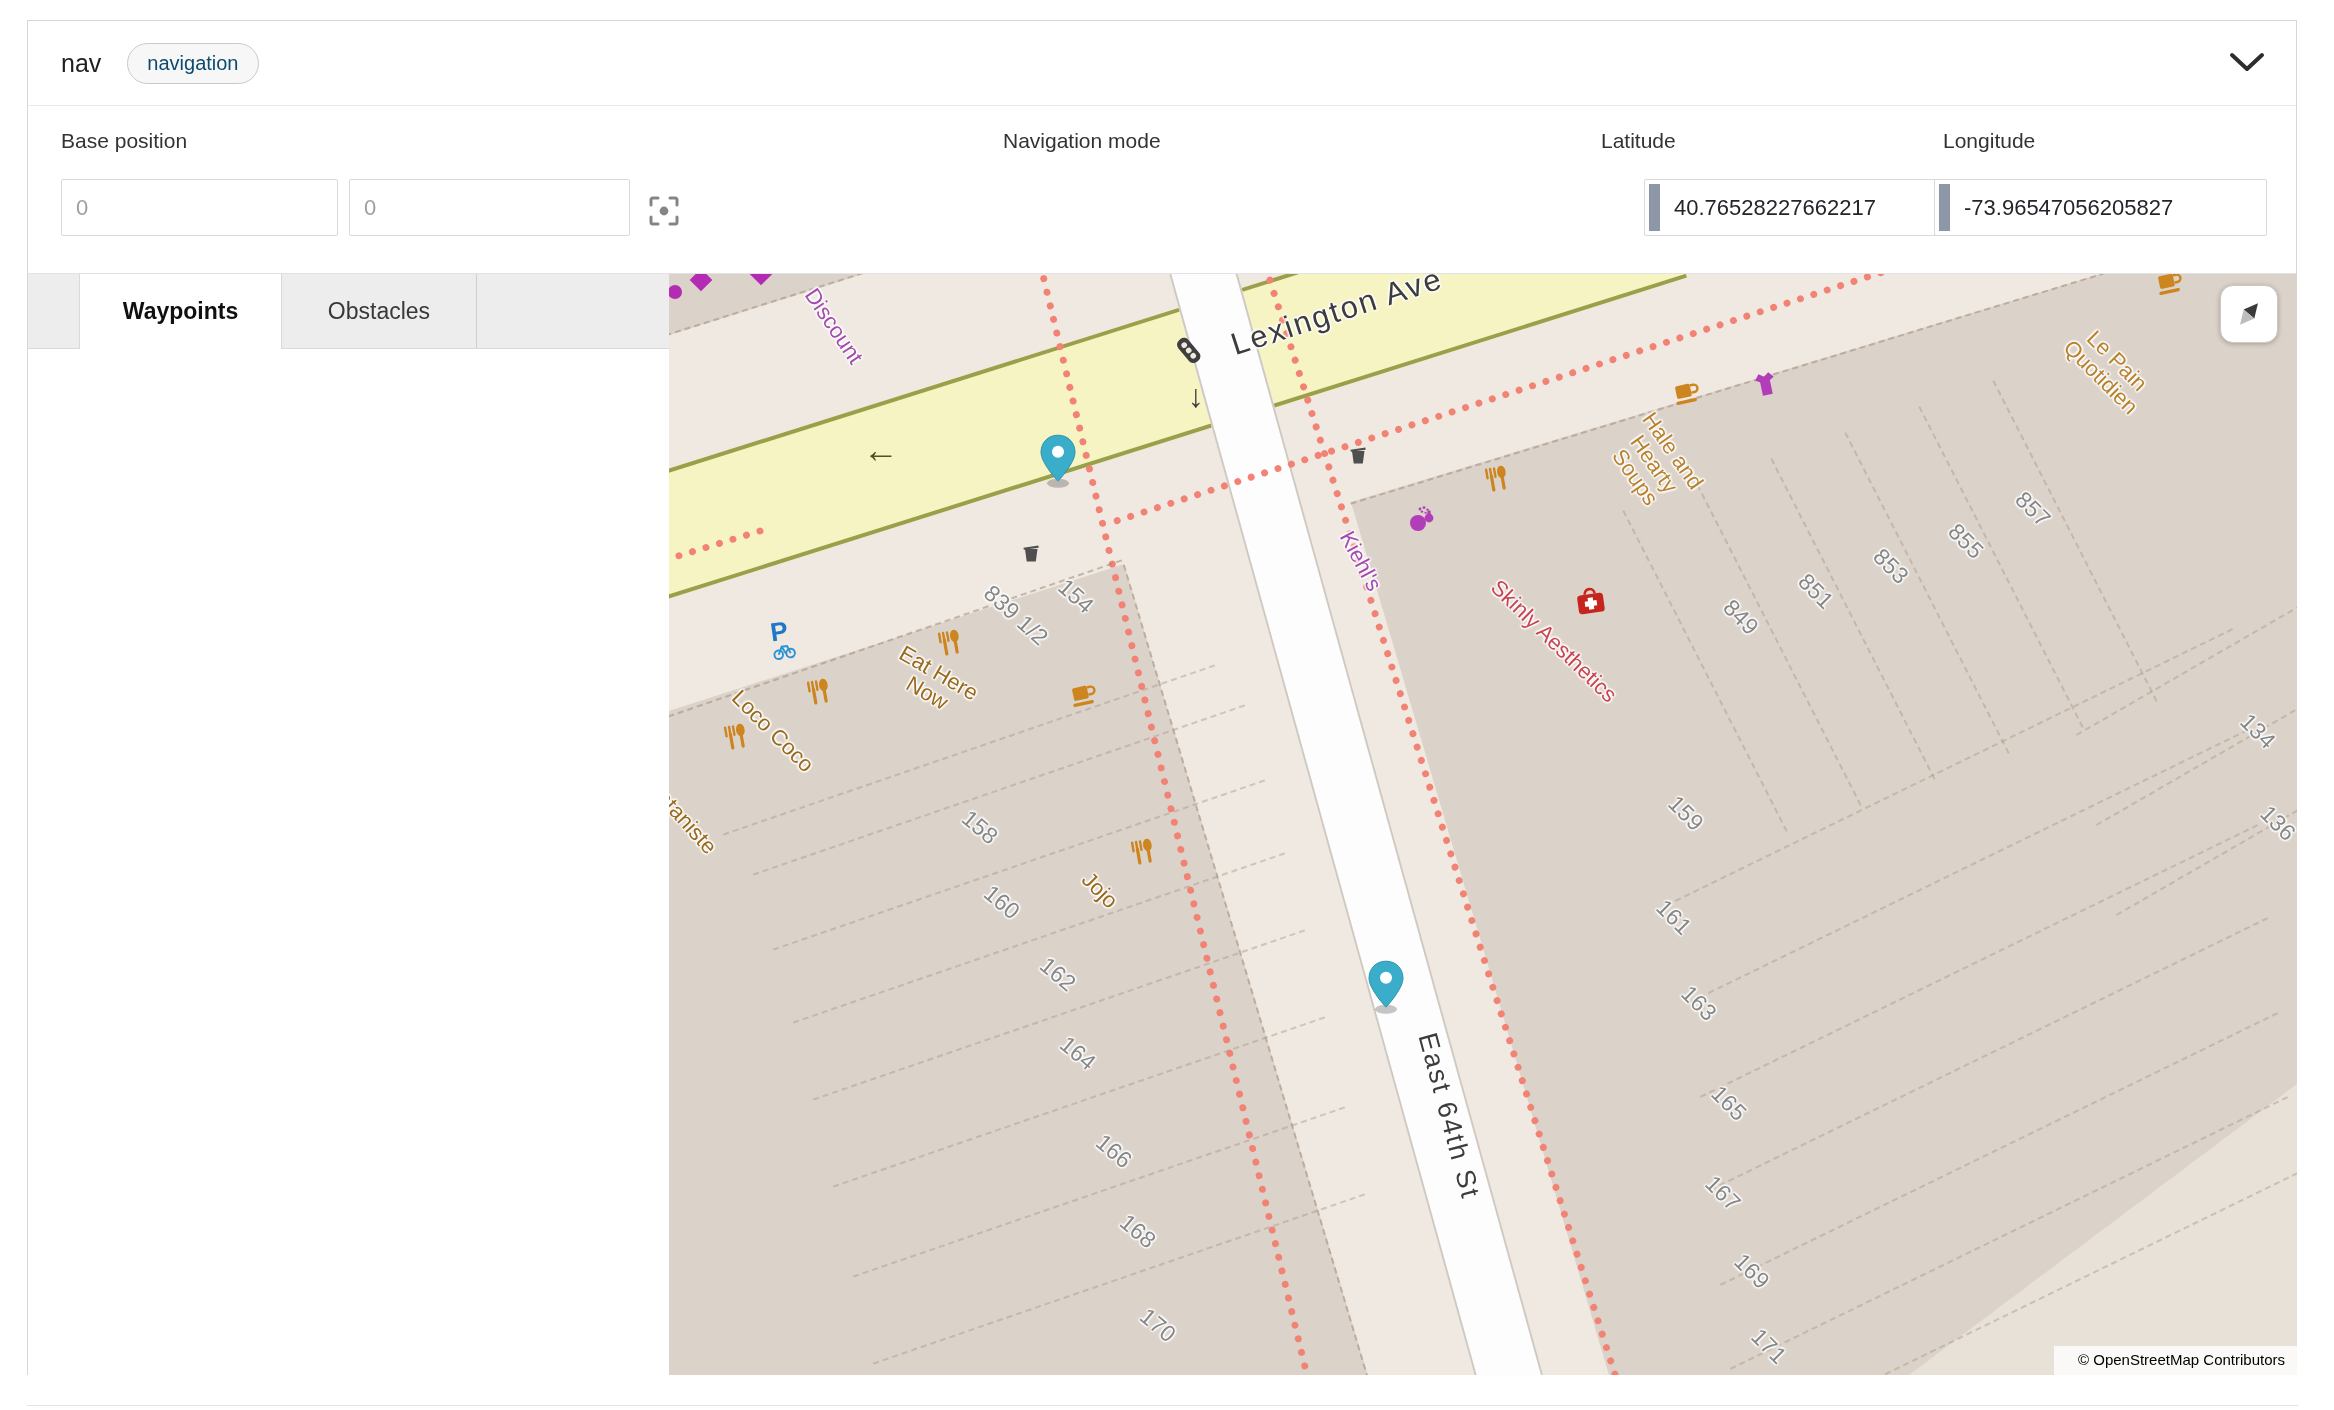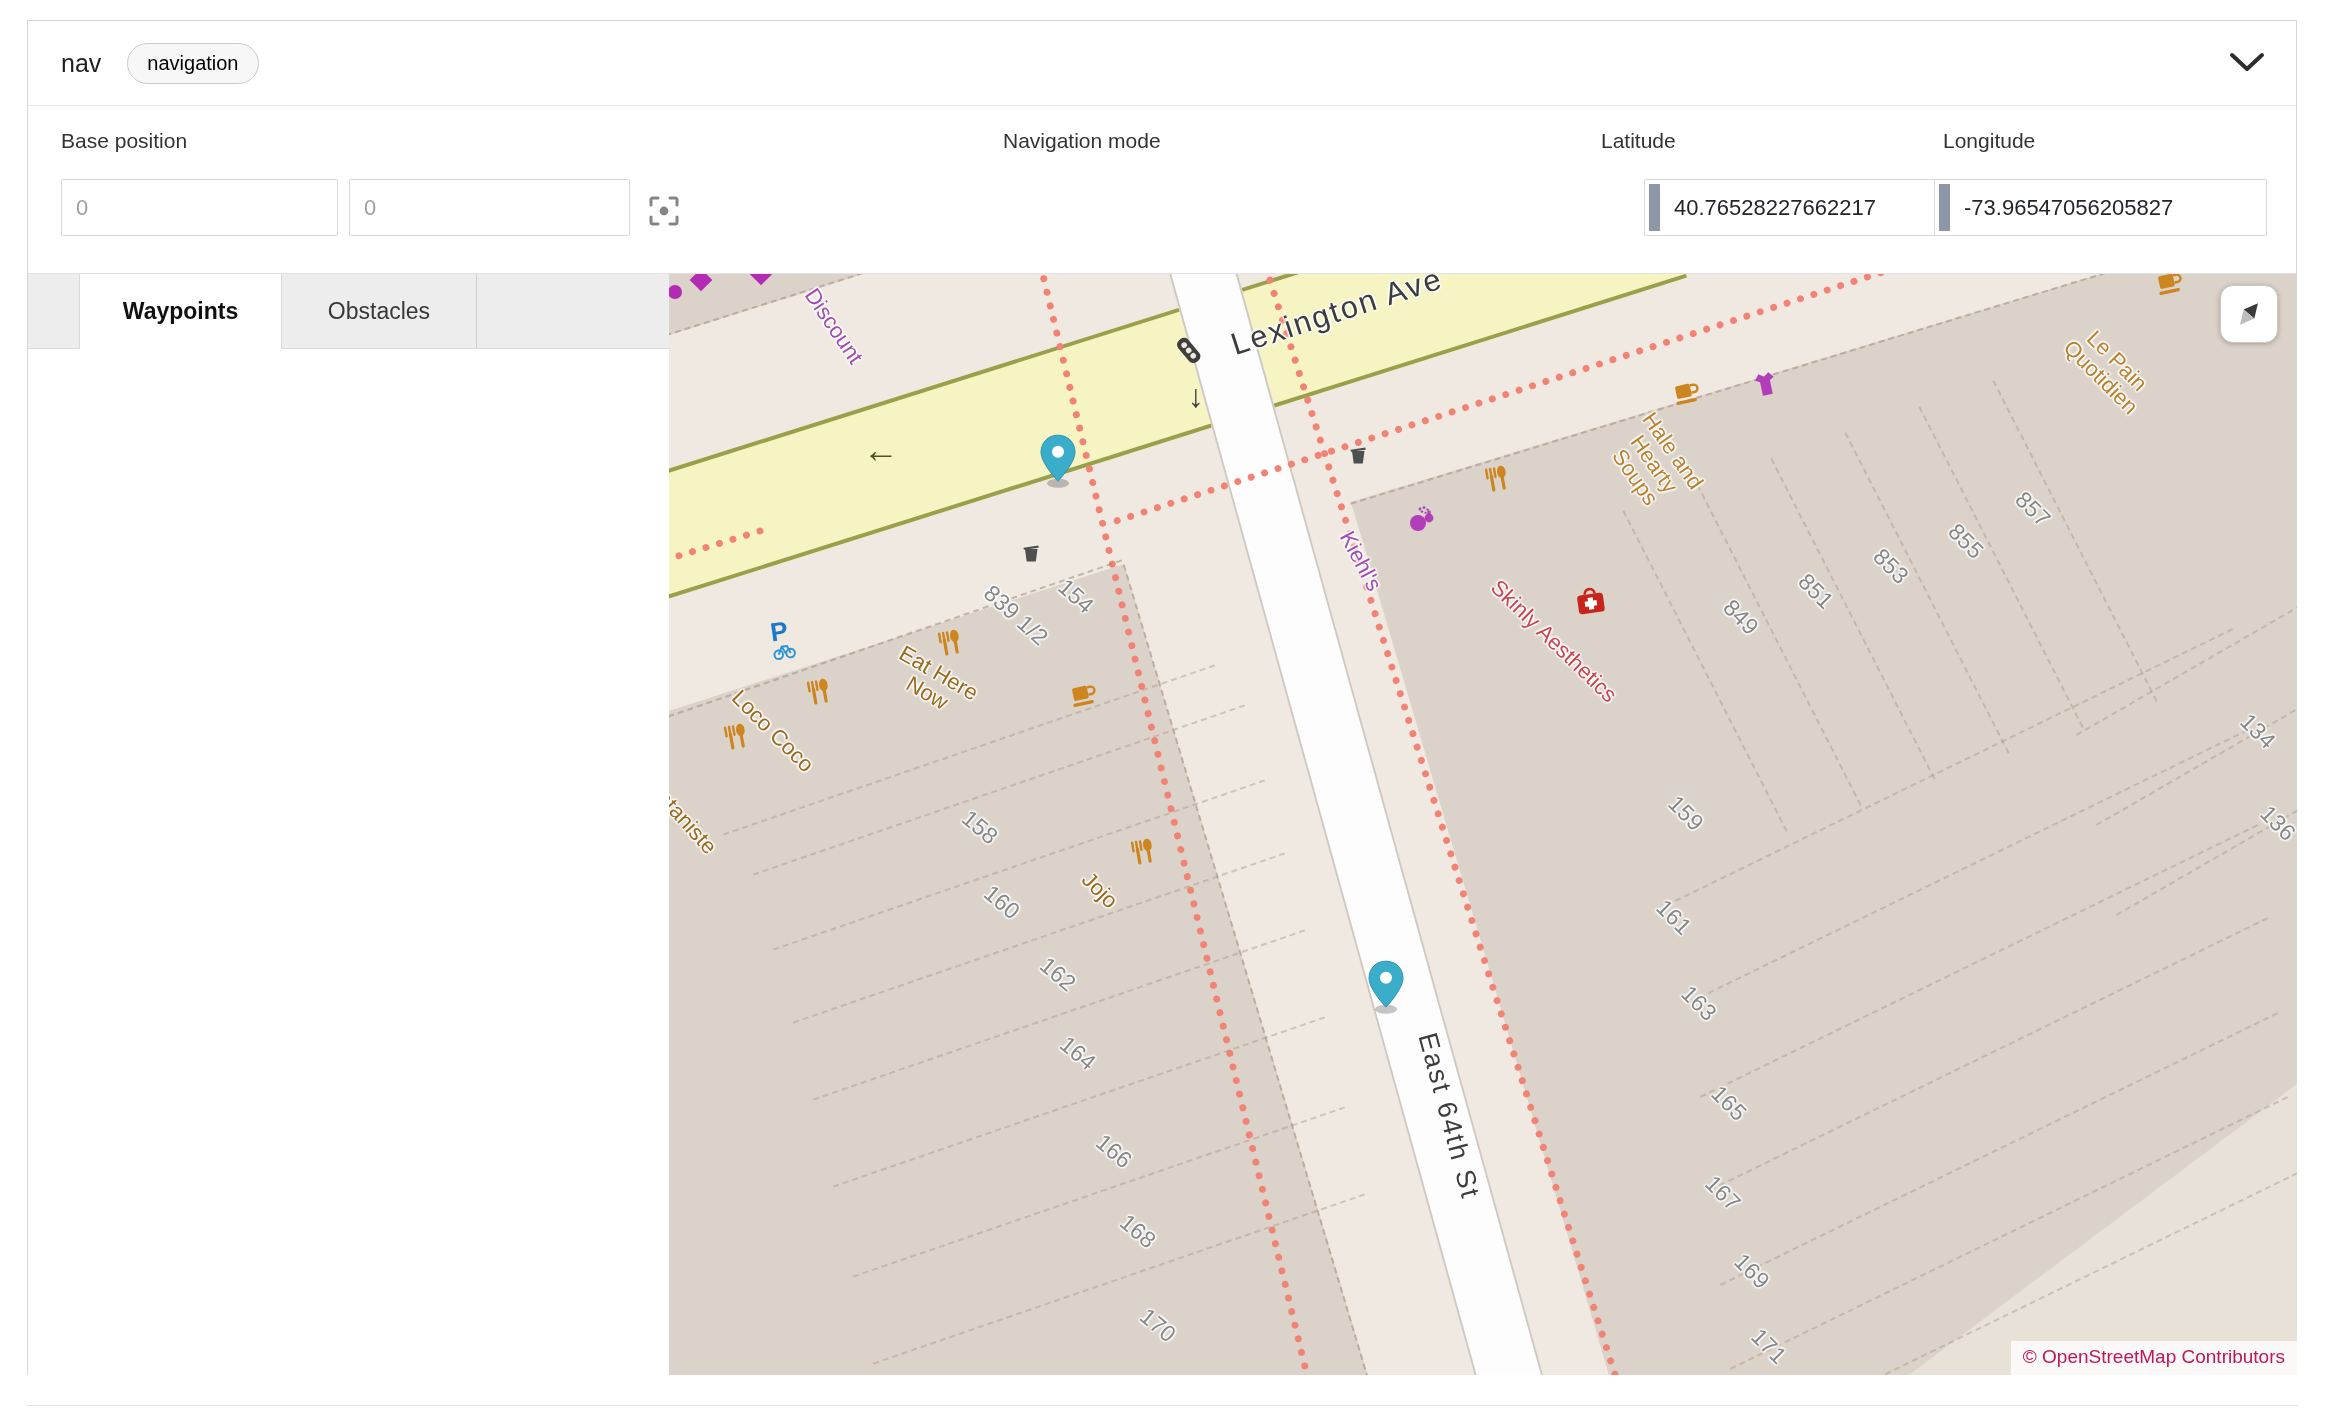--- a/index.html
+++ b/index.html
@@ -3,21 +3,21 @@
 <meta charset="utf-8">
 <style>
   * { box-sizing: border-box; margin: 0; padding: 0; }
   html,body { width:2334px; height:1410px; background:#fff; font-family:"Liberation Sans", sans-serif; }
   .page { position:relative; width:2334px; height:1410px; background:#fff; overflow:hidden;border-radius:14px; }
   .card { position:absolute; left:27px; top:20px; width:2270px; height:1355px; border:1px solid #d7d7d7; background:#fff; }
 
   
   .hdr { height:85px; display:flex; align-items:center; padding:0 30px 0 33px; border-bottom:1px solid #e9e9e9; }
   .hdr-title { font-size:25px; color:#1f1f1f; }
-  .hdr-badge { margin-left:26px; font-size:20px; color:#000000; background:#f7f7f7; border:1px solid #c9c9c9; border-radius:999px; padding:8px 19px; }
+  .hdr-badge { margin-left:26px; font-size:20px; color:#0c4a6e; background:#f7f7f7; border:1px solid #c9c9c9; border-radius:999px; padding:8px 19px; }
   .hdr-chevron { margin-left:auto; width:38px; height:24px; display:flex; align-items:center; justify-content:center; cursor:pointer; }
 
   
   .tbar { position:relative; height:168px; border-bottom:1px solid #e3e3e3; }
   .tlabel { position:absolute; top:23px; font-size:21px; color:#333; }
   .tinput { position:absolute; top:73px; height:57px; border:1px solid #d9d9d9; border-radius:2px; background:#fff; display:flex; align-items:stretch; overflow:hidden; }
   .tinput input { border:0; outline:none; width:100%; font-size:22px; color:#22252a; padding:0 14px; font-family:"Liberation Sans", sans-serif; background:transparent; }
   .tinput input::placeholder { color:#9aa0a6; }
   .drag-bar { width:11px; background:#8e97a8; margin:4px 0 4px 4px; flex:0 0 auto; }
   .locate-btn { position:absolute; top:88px; width:36px; height:36px; background:none; border:0; cursor:pointer; color:#808080; }
@@ -46,21 +46,21 @@
   .mline.div { border-top:2px dashed rgba(170,150,130,.45); }
   .mline.edge { border-top:2px dashed rgba(160,140,120,.55); }
   .road { position:absolute; transform-origin:center; }
   .road.yellow { background:#f6f4c3; border-top:4px solid #9aa04a; border-bottom:4px solid #9aa04a; }
   .road.white { background:#fdfdfd; border-top:2px solid #cfc9c1; border-bottom:2px solid #cfc9c1; }
   .mlabel { position:absolute; white-space:nowrap; line-height:1.05; text-align:center;
     text-shadow:0 0 3px #fff, 0 0 3px #fff, 1px 1px 2px #fff, -1px -1px 2px #fff, 1px -1px 2px #fff, -1px 1px 2px #fff; }
   .micon { position:absolute; }
   .pin { position:absolute; cursor:pointer; }
   .compass-btn { position:absolute; top:11px; right:19px; width:58px; height:58px; border-radius:13px; background:#fff; border:1px solid #cfc8bf; box-shadow:0 1px 5px rgba(0,0,0,.25); cursor:pointer; display:flex; align-items:center; justify-content:center; }
-  .attrib { position:absolute; right:0; bottom:0; background:rgba(255,255,255,.78); font-size:19px; color:#be185d; padding:5px 12px 7px 12px; }
+  .attrib { position:absolute; right:0; bottom:0; background:rgba(255,255,255,.78); font-size:15px; color:#000000; padding:5px 12px 7px 24px; }
 
   .bottom-divider { position:absolute; left:27px; width:2271px; top:1405px; border-top:1px solid #e4e4e4; }
 </style>
 </head>
 <body>
 
 <div class="page">
   <div class="card">
 
     <div class="hdr">

